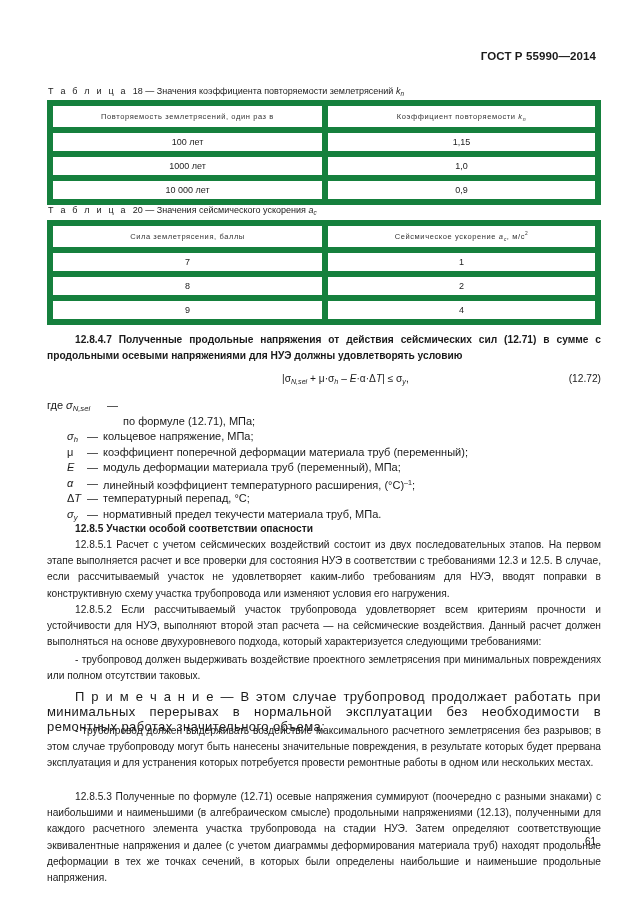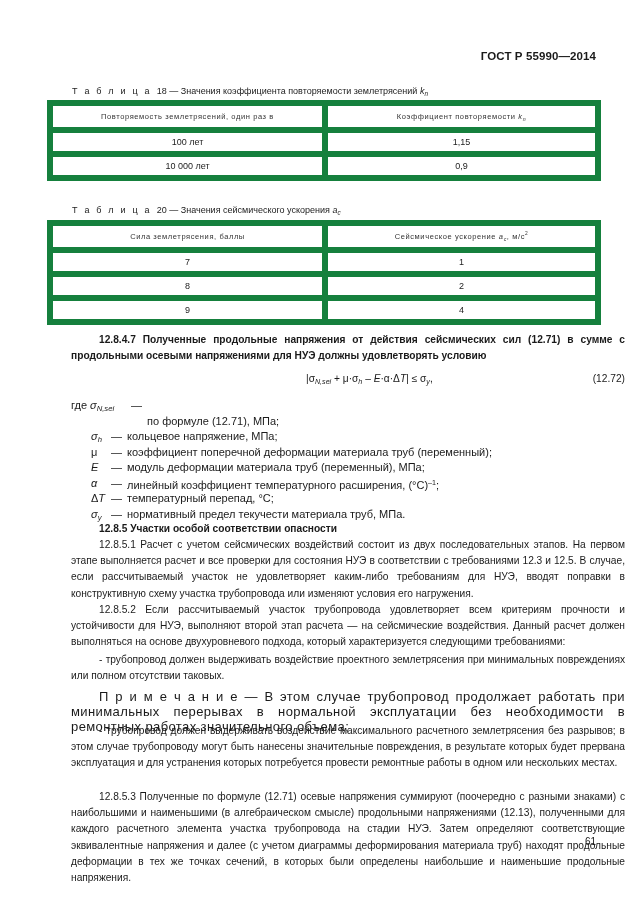--- a/index.html
+++ b/index.html
@@ -1,18 +1,18 @@
 <!DOCTYPE html>
 <html><head>
 <meta charset="utf-8">
 <style>
   html, body { margin: 0; padding: 0; background: #ffffff; }
   body { width: 630px; height: 913px; position: relative; overflow: hidden;
          font-family: "Liberation Sans", sans-serif; color: #1a1a1a; }
-  .abs { position: absolute; margin-left: 24px; }
+  .abs { position: absolute; }
   .doc-code { right: 34px; top: 50px; font-size: 11.5px; font-weight: bold; letter-spacing: 0.1px; }
   .caption { left: 48px; font-size: 9px; color: #222; }
   .spaced { letter-spacing: 2.2px; }
   table.t { position: absolute; left: 47px; width: 554px; border-collapse: collapse; font-size: 9px; color: #222; }
   table.t td { border: 6px solid #15803d; text-align: center; padding: 0; height: 18px; }
   table.t tr.hdr td { height: 21px; font-size: 7.5px; letter-spacing: 0.6px; color: #333; border-bottom: 3px double #222; }
   table.t td.c1 { width: 269px; }
   .sub { font-size: 70%; vertical-align: -2px; font-style: italic; }
   .sup { font-size: 65%; vertical-align: 4px; }
   .txt { left: 47px; width: 554px; font-size: 10.2px; line-height: 16.2px; text-align: justify; color: #1a1a1a; }
@@ -42,20 +42,24 @@
 
 <table class="t" style="top:100px;">
   <tbody>
       <tr class="hdr">
     <td class="c1">Повторяемость землетрясений, один раз в</td>
     <td><span>Коэффициент повторяемости</span> <i>k</i><span class="sub">n</span></td>
   </tr>
   <tr>
     <td class="c1">100 лет</td>
     <td>1,15</td>
+  </tr>
+  <tr>
+    <td class="c1">1000 лет</td>
+    <td>1,0</td>
   </tr>
   <tr>
     <td class="c1">10 000 лет</td>
     <td>0,9</td>
   </tr>
 </tbody>
   </table>
 
 <div class="abs caption" style="top:205px;">
   <span class="spaced">Т а б л и ц а</span>&nbsp;

